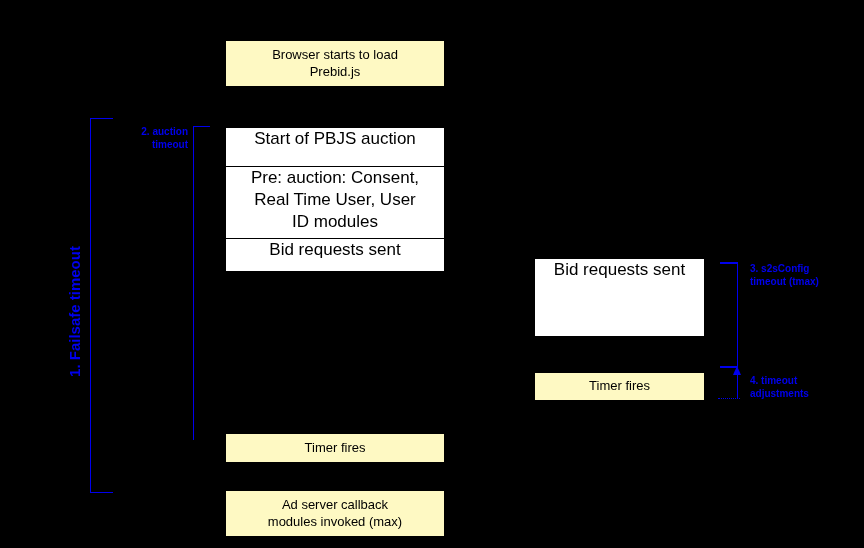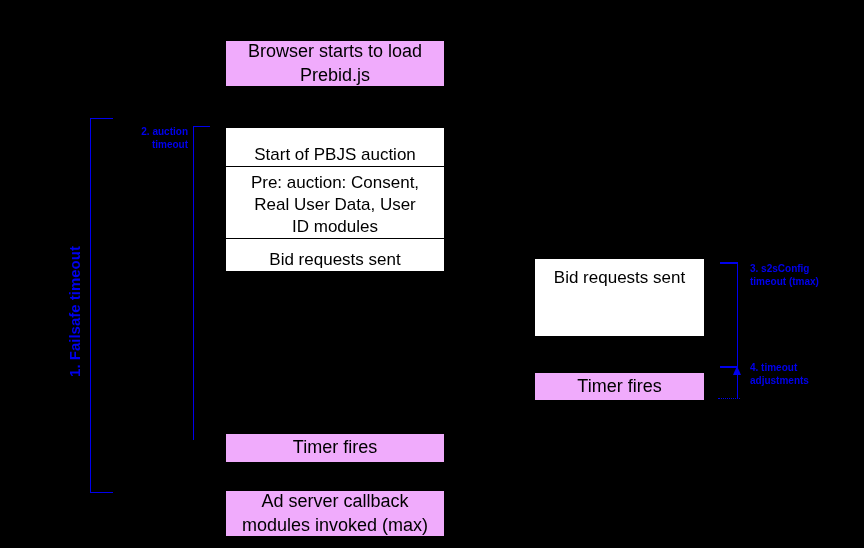--- a/index.html
+++ b/index.html
@@ -12,47 +12,47 @@
     width: 864px;
     height: 548px;
     background: #000000;
     overflow: hidden;
     font-family: "Liberation Sans", sans-serif;
   }
 
   
   .box {
     position: absolute;
-    background: #f0abfc;
+    background: #fef9c3;
     color: #000000;
     border: 1px solid #000000;
     box-sizing: border-box;
     display: flex;
     align-items: center;
     justify-content: center;
     text-align: center;
-    font-size: 18px;
+    font-size: 13px;
     line-height: 1.30;
     font-family: "Liberation Sans", sans-serif;
     letter-spacing: 0px;
   }
   .box .txt { display: block; padding: 0 6px; }
 
   
   .stack {
     position: absolute;
     background: #ffffff;
     border: 1px solid #000000;
     box-sizing: border-box;
   }
   .stack .cell {
     border-bottom: 1px solid #000000;
     box-sizing: border-box;
     display: flex;
-    align-items: flex-end;
+    align-items: flex-start;
     justify-content: center;
     text-align: center;
     font-size: 17px;
     line-height: 1.30;
     color: #000000;
   }
   .stack .cell:last-child { border-bottom: none; }
 
   
   .blue-text {
@@ -124,21 +124,21 @@
     <span class="txt" style="white-space:pre-line;">Browser starts to load
 Prebid.js</span>
   </div>
 
   <div class="stack" style="left:225px; top:127px; width:220px; height:145px;">
     <div class="cell" style="height:39px;">
       <span style="white-space:pre-line;">Start of PBJS auction</span>
     </div>
     <div class="cell" style="height:72px;">
       <span style="white-space:pre-line;">Pre: auction: Consent,
-Real User Data, User
+Real Time User, User
 ID modules</span>
     </div>
     <div class="cell" style="height:32px;">
       <span style="white-space:pre-line;">Bid requests sent</span>
     </div>
   </div>
 
 
   <div class="box" style="left:225px; top:433px; width:220px; height:30px;">
     <span class="txt" style="white-space:pre-line;">Timer fires</span>
@@ -173,16 +173,16 @@
   <div class="h-line thick" style="left:720px; top:262px; width:18px;"></div>
   <div class="h-line thick" style="left:720px; top:366px; width:18px;"></div>
   <div class="blue-text left-al" style="left:750px; top:263px; width:114px;">3. s2sConfig
 timeout (tmax)</div>
 
   <div class="arrow-up" style="left:737px; top:398px;">
     <div class="shaft" style="height:24px; transform:translateY(-24px);"></div>
     <div class="head" style="top:-32px;"></div>
   </div>
   <div class="h-dotted" style="left:718px; top:398px; width:22px;"></div>
-  <div class="blue-text left-al" style="left:750px; top:362px; width:114px;">4. timeout
+  <div class="blue-text left-al" style="left:750px; top:375px; width:114px;">4. timeout
 adjustments</div>
 
 </div>
 
 </body></html>

